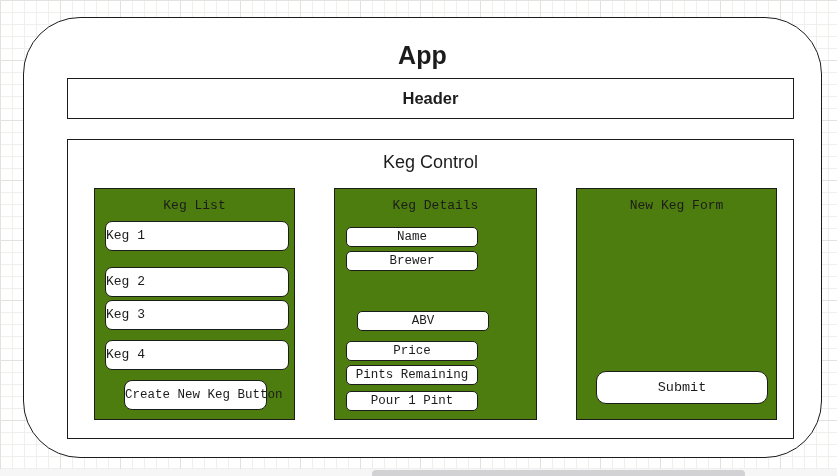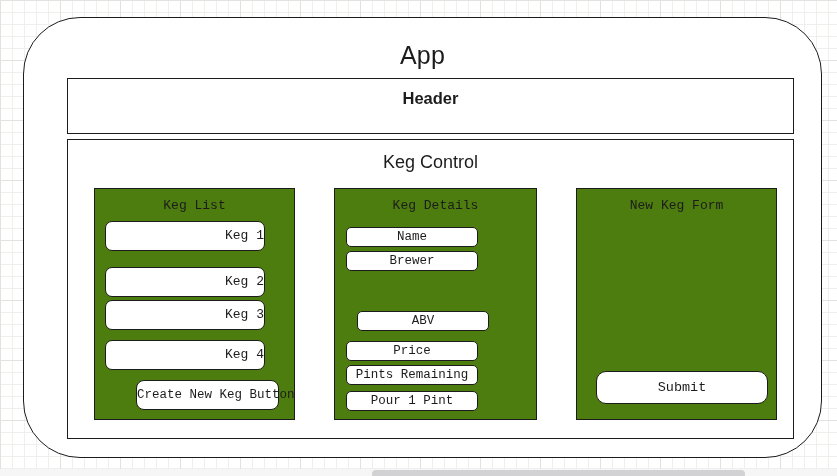--- a/index.html
+++ b/index.html
@@ -28,26 +28,26 @@
     left: 23px; top: 17px; width: 799px; height: 441px;
     background: #ffffff;
     border: 1.5px solid #1c1c1c;
     border-radius: 57px;
   }
   .app-title {
     position: absolute;
     top: 23px; left: 0; width: 100%;
     text-align: center;
     font-size: 25px;
-    font-weight: normal;
+    font-weight: bold;
     letter-spacing: 0.2px;
   }
   .header-box {
     position: absolute;
-    left: 43px; top: 60px; width: 727px; height: 56px;
+    left: 43px; top: 60px; width: 727px; height: 41px;
     border: 1.5px solid #1c1c1c;
     background: #ffffff;
     text-align: center;
     line-height: 39px;
     font-size: 16.5px;
     font-weight: bold;
   }
   .keg-control-box {
     position: absolute;
     left: 43px; top: 121px; width: 727px; height: 300px;
@@ -72,37 +72,37 @@
   .panel-details   { left: 266px; width: 203px; }
   .panel-new-form  { left: 508px; width: 201px; }
   .panel-title {
     position: absolute;
     top: 9px; left: 0; width: 100%;
     text-align: center;
     font-size: 13px;
   }
   .keg-btn {
     position: absolute;
-    left: 10px; width: 160px; height: 30px;
+    left: 10px; width: 184px; height: 30px;
     border: 1.3px solid #1c1c1c;
     border-radius: 7px;
     background: #ffffff;
-    text-align: right;
+    text-align: left;
     line-height: 28px;
     font-size: 13px;
     white-space: nowrap;
     cursor: pointer;
   }
   .keg-btn-0 { top: 32px; }
   .keg-btn-1 { top: 71.5px; margin-top: 6px; }
   .keg-btn-2 { top: 111px; }
   .keg-btn-3 { top: 150.5px; }
   .create-btn {
     position: absolute;
-    left: 41px; top: 191px; width: 143px; height: 30px;
+    left: 29px; top: 191px; width: 143px; height: 30px;
     border: 1.3px solid #1c1c1c;
     border-radius: 8px;
     background: #ffffff;
     text-align: center;
     line-height: 28px;
     font-size: 12.5px;
     white-space: nowrap;
     cursor: pointer;
   }
   .detail-field {

